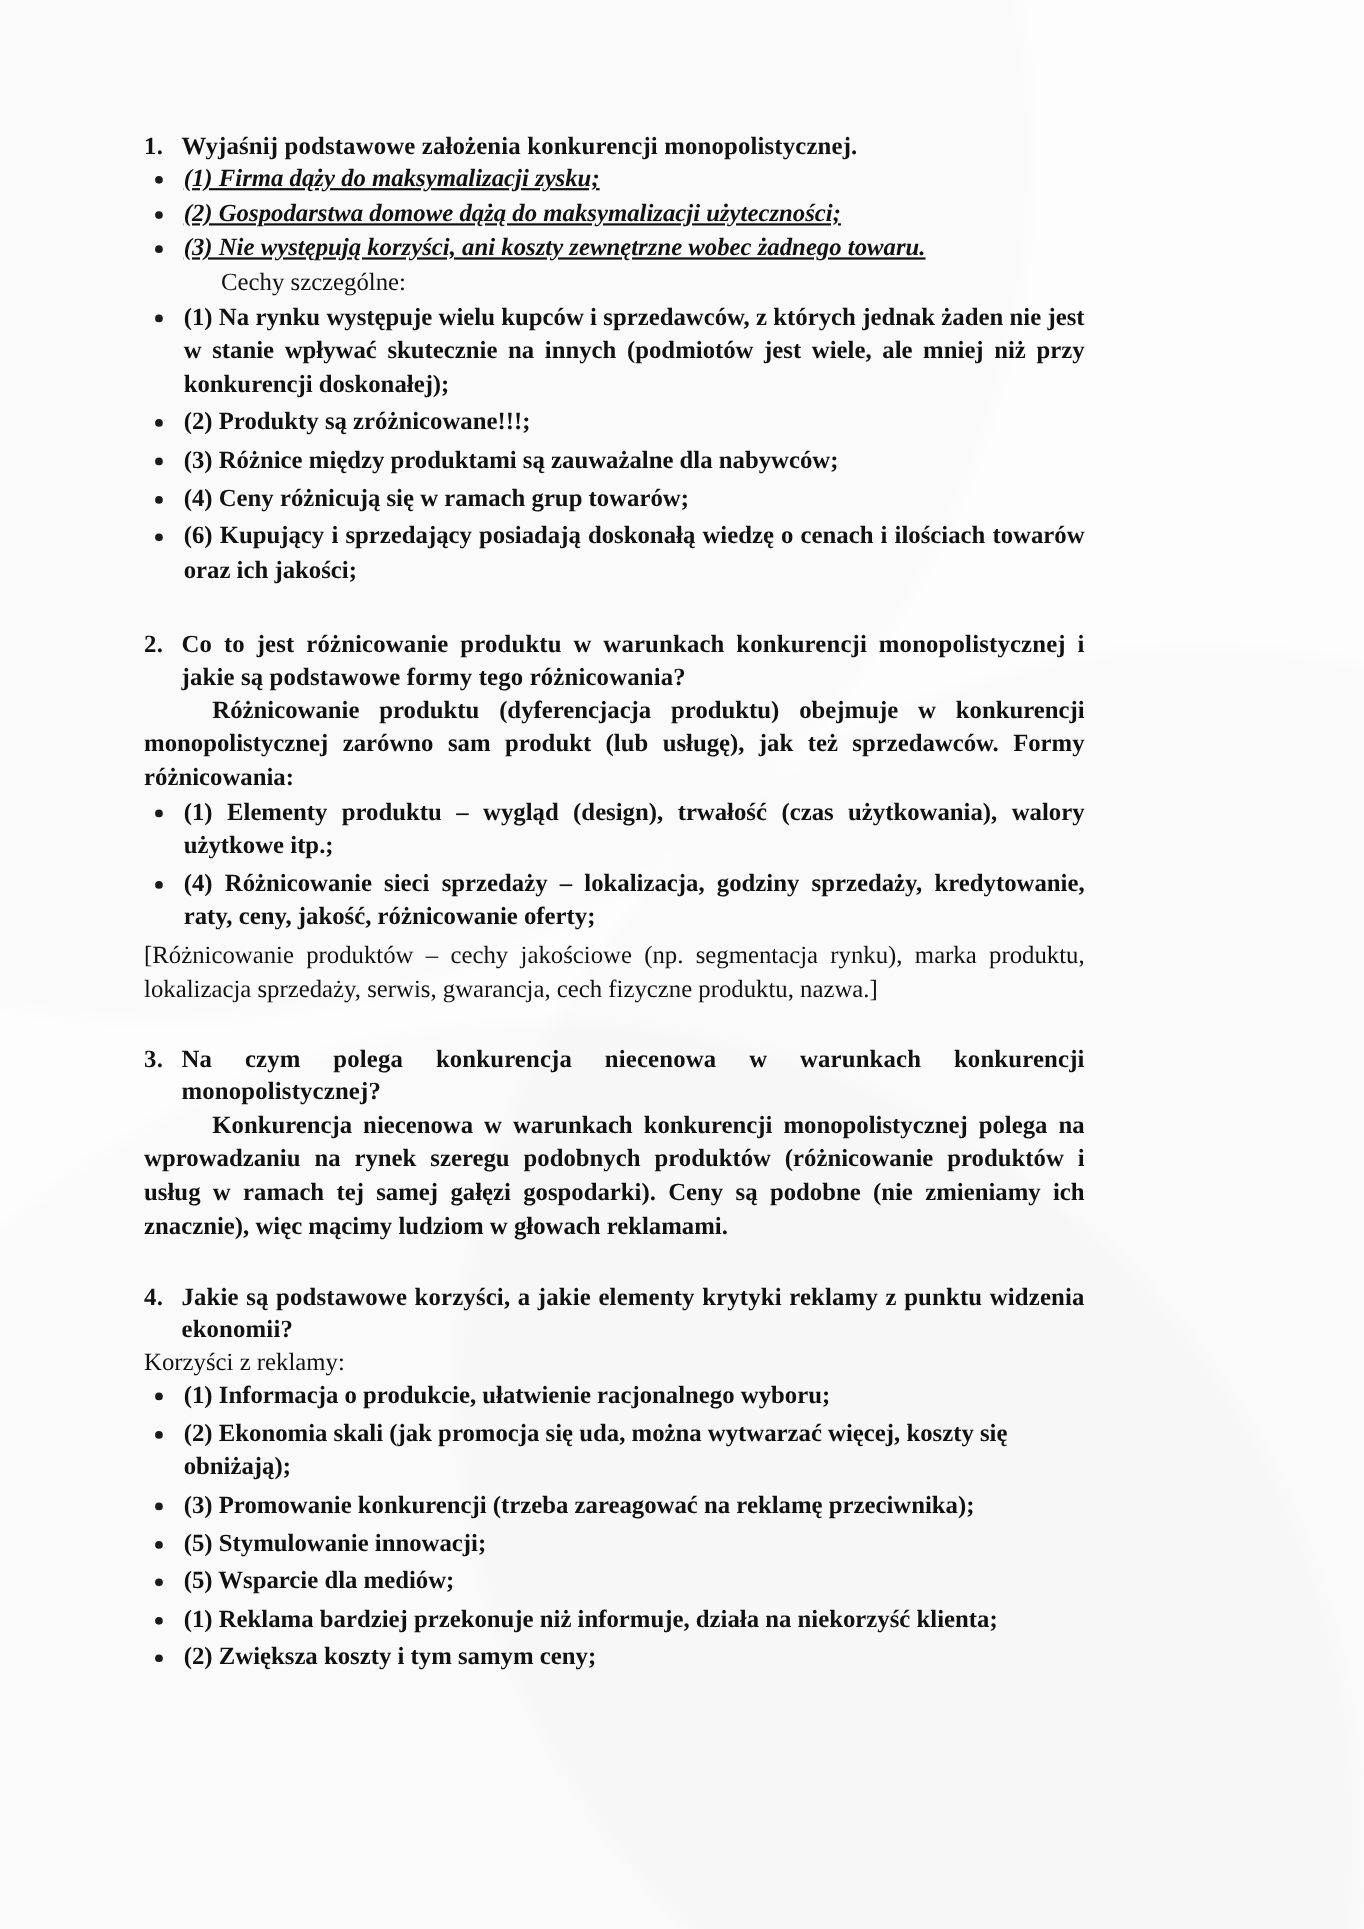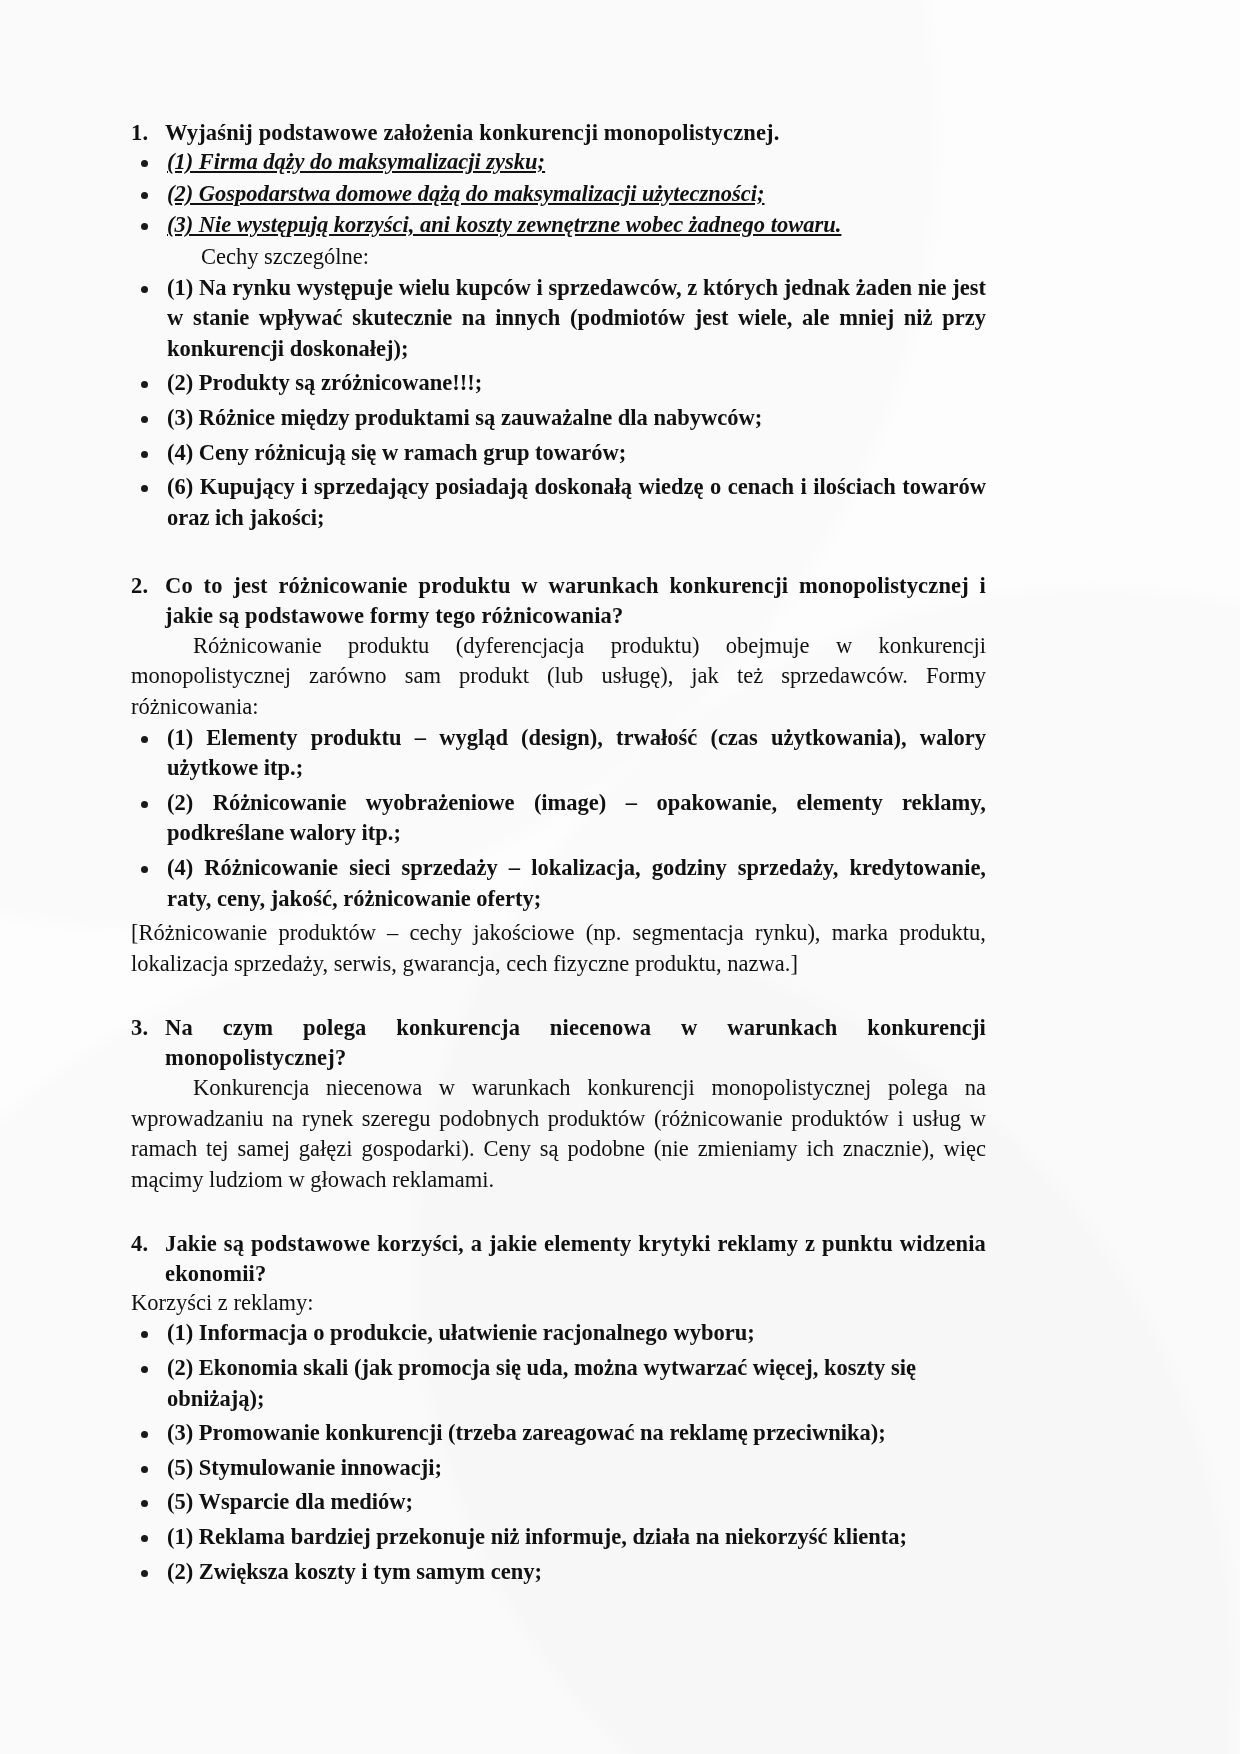--- a/index.html
+++ b/index.html
@@ -55,21 +55,21 @@
 
   
   .para {
     font-size: 22.5px;
     line-height: 1.36;
     text-align: justify;
     text-justify: inter-word;
     margin: 0;
   }
   .para.indent { text-indent: 62px; }
-  .para.lead { margin-top: 1px; }
+  .para.lead { margin-top: 1px; font-weight: bold; }
 
   .subhead {
     font-size: 22.5px;
     line-height: 1.36;
     margin: 0;
     padding-left: 70px;
   }
   .subhead i { font-style: italic; text-decoration: underline; }
 
   
@@ -139,21 +139,20 @@
 
     <div class="qitem">
       <span class="qnum">2.</span>
       <span class="qtext">Co to jest różnicowanie produktu w warunkach konkurencji monopolistycznej i jakie są podstawowe formy tego różnicowania?</span>
     </div>
 
     <p class="para indent lead">Różnicowanie produktu (dyferencjacja produktu) obejmuje w konkurencji monopolistycznej zarówno sam produkt (lub usługę), jak też sprzedawców. Formy różnicowania:</p>
 
     <ul class="blist">
       <li>(1) Elementy produktu – wygląd (design), trwałość (czas użytkowania), walory użytkowe itp.;</li>
-      <li>(2) Różnicowanie wyobrażeniowe (image) – opakowanie, elementy reklamy, podkreślane walory itp.;</li>
       <li>(4) Różnicowanie sieci sprzedaży – lokalizacja, godziny sprzedaży, kredytowanie, raty, ceny, jakość, różnicowanie oferty;</li>
     </ul>
 
     <p class="para">[Różnicowanie produktów – cechy jakościowe (np. segmentacja rynku), marka produktu, lokalizacja sprzedaży, serwis, gwarancja, cech fizyczne produktu, nazwa.]</p>
 
     <div class="gap-lg"></div>
 
     <div class="qitem">
       <span class="qnum">3.</span>
       <span class="qtext">Na czym polega konkurencja niecenowa w warunkach konkurencji monopolistycznej?</span>

